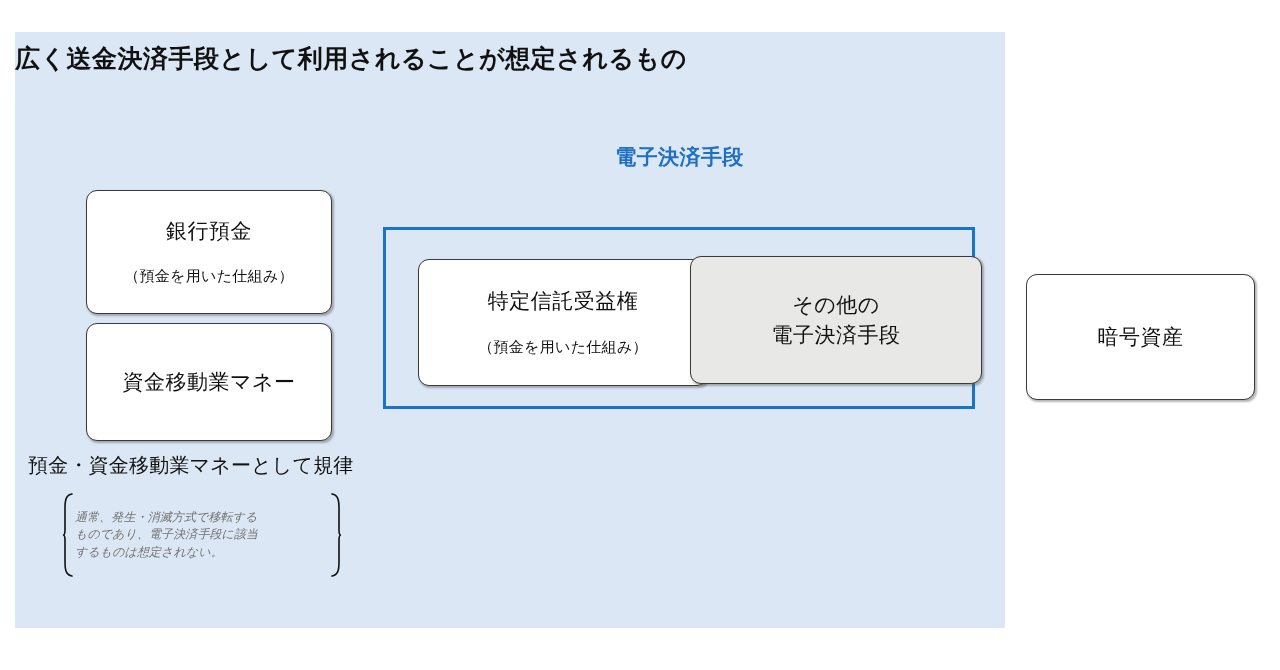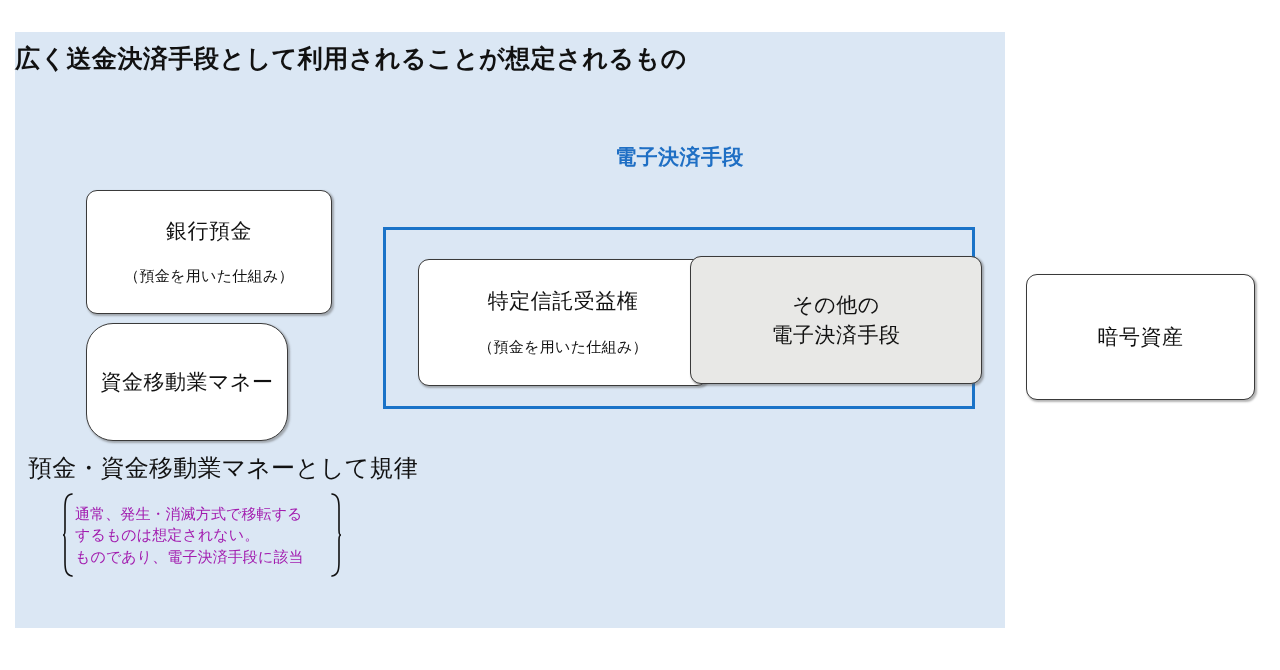--- a/index.html
+++ b/index.html
@@ -72,21 +72,21 @@
   }
   .node.gray .node-title {
     line-height: 1.45;
   }
 
   
   #node-bank-deposit {
     left: 86px;  top: 190px;  width: 246px; height: 124px;
   }
   #node-funds-transfer {
-    left: 86px;  top: 323px;  width: 202px; height: 118px; border-radius: 27px;
+    left: 86px;  top: 323px;  width: 246px; height: 118px;
   }
 
   
   #emoney-group-header {
     position: absolute;
     left: 383px;
     top: 143px;
     width: 593px;
     text-align: center;
     font-size: 21px;
@@ -115,21 +115,21 @@
   
   #node-crypto-asset {
     left: 1026px; top: 274px; width: 229px; height: 126px;
   }
 
   
   #regulation-caption {
     position: absolute;
     left: 28px;
     top: 452px;
-    font-size: 24px;
+    font-size: 20px;
     letter-spacing: 0.2px;
     color: #111111;
     white-space: nowrap;
     font-family: Liberation Mono, monospace;
   }
   #regulation-note {
     position: absolute;
     left: 62px;
     top: 492px;
     width: 280px;
@@ -138,25 +138,26 @@
     align-items: center;
   }
   #regulation-note .bracket {
     flex: 0 0 auto;
     width: 11px;
     height: 86px;
     color: #111111;
   }
   #regulation-note .note-text {
     flex: 1 1 auto;
-    font-size: 15px;
+    font-size: 12px;
     line-height: 1.42;
     letter-spacing: 0.1px;
-    color: #a21caf;
+    color: #737373;
     padding: 0 2px;
+    font-style: italic;
   }
   #regulation-note .note-text div {
     white-space: nowrap;
   }
 </style>
 </head>
 <body>
 
 <div id="bg-panel"></div>
 
@@ -172,22 +173,22 @@
 </div>
 
 <div id="regulation-caption">預金・資金移動業マネーとして規律</div>
 
 <div id="regulation-note">
   <svg class="bracket" viewBox="0 0 11 86" preserveAspectRatio="none" aria-hidden="true">
     <path d="M10 2 C4 3 3 8 3 16 L3 38 C3 43 2 43 1 43 C2 43 3 43 3 48 L3 70 C3 78 4 83 10 84" fill="none" stroke="#111111" stroke-width="1.6" stroke-linecap="round"></path>
   </svg>
   <div class="note-text">
     <div>通常、発生・消滅方式で移転する</div>
+    <div>ものであり、電子決済手段に該当</div>
     <div>するものは想定されない。</div>
-    <div>ものであり、電子決済手段に該当</div>
   </div>
   <svg class="bracket" viewBox="0 0 11 86" preserveAspectRatio="none" aria-hidden="true">
     <path d="M1 2 C7 3 8 8 8 16 L8 38 C8 43 9 43 10 43 C9 43 8 43 8 48 L8 70 C8 78 7 83 1 84" fill="none" stroke="#111111" stroke-width="1.6" stroke-linecap="round"></path>
   </svg>
 </div>
 
 <div id="emoney-group-header">
   <div>電子決済手段</div>
 </div>
 

